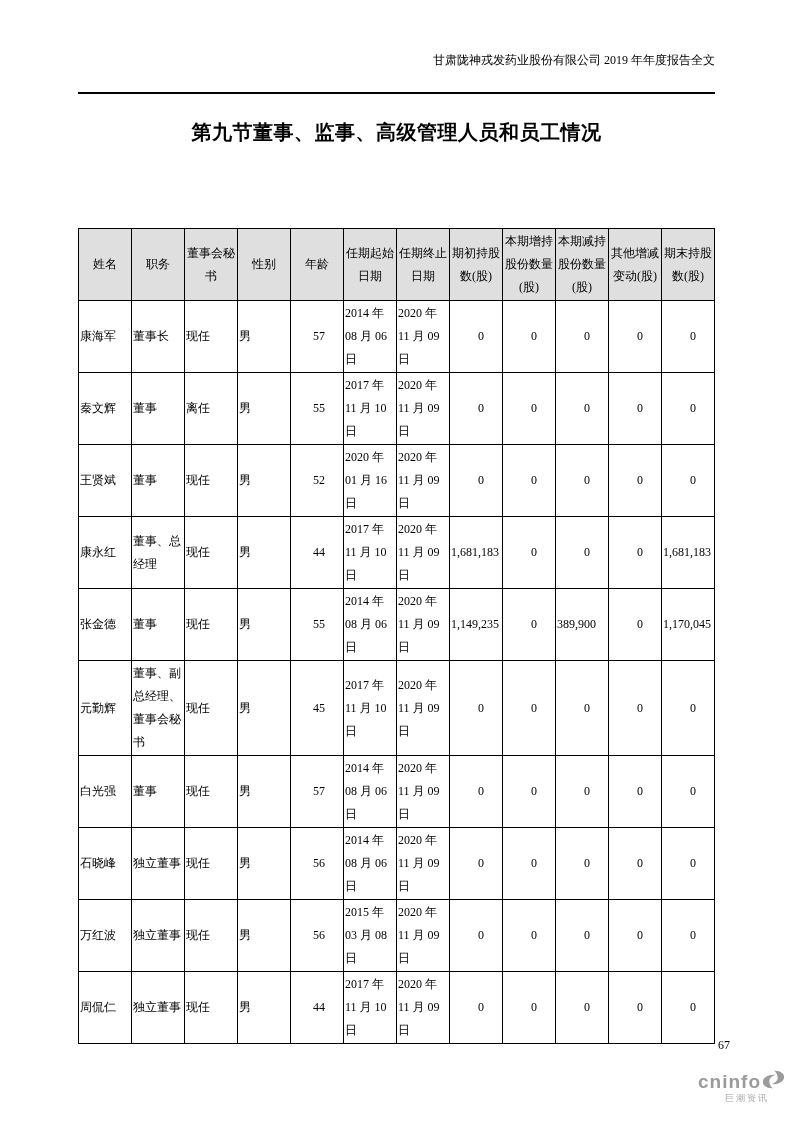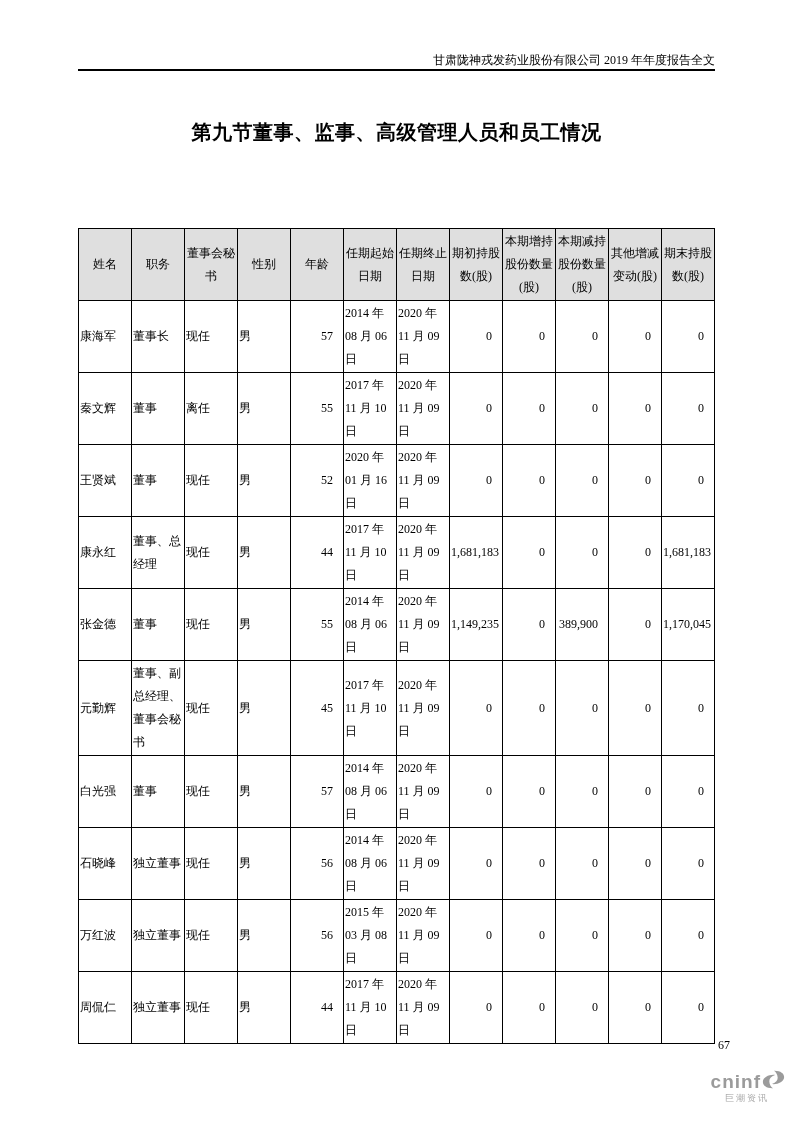--- a/index.html
+++ b/index.html
@@ -16,21 +16,21 @@
     overflow: hidden;
   }
   .doc-header {
     position: absolute;
     top: 52px;
     left: 78px;
     width: 637px;
     text-align: right;
     font-size: 12px;
     line-height: 16px;
-    padding-bottom: 1px;
+    padding-bottom: 24px;
     border-bottom: 2px solid #000000;
   }
   .title {
     position: absolute;
     top: 119px;
     left: 0;
     width: 793px;
     text-align: center;
     font-size: 20px;
     font-weight: bold;
@@ -63,21 +63,21 @@
     overflow: hidden;
   }
   table.holdings th {
     background: #dfdfdf;
     font-weight: normal;
     text-align: center;
     height: 68px;
   }
   table.holdings tbody tr { height: 70px; }
   table.holdings td { text-align: left; background: #ffffff; }
-  table.holdings td.num { text-align: right; padding-right: 10px; }
+  table.holdings td.num { text-align: right; padding-right: 18px; }
   .page-number {
     position: absolute;
     top: 1038px;
     right: 63px;
     font-size: 12px;
   }
   .logo {
     position: absolute;
     top: 1070px;
     right: 8px;
@@ -279,21 +279,21 @@
           <td class="num">0</td>
           <td class="num">0</td>
         </tr>
       </tbody>
   </table>
 
   <div class="page-number">67</div>
 
   <div class="logo">
     <div class="logo-top">
-      <span class="logo-brand">cninf</span>
+      <span class="logo-brand">cninfo</span>
       <span>
         <svg width="23" height="19" viewBox="0 0 24 20" aria-hidden="true">
           <path d="M12.5 0.8 C19 0.5 23.4 3.6 23.2 7.6 C23 12.4 16.6 15.4 10.4 14.8 C14.6 13.2 16.6 10.8 16.4 8.0 C16.2 4.6 14.5 2.0 12.5 0.8 Z" fill="#9b9b9b"></path>
           <path d="M11.5 19.2 C5 19.5 0.6 16.4 0.8 12.4 C1 7.6 7.4 4.6 13.6 5.2 C9.4 6.8 7.4 9.2 7.6 12.0 C7.8 15.4 9.5 18.0 11.5 19.2 Z" fill="#9b9b9b"></path>
         </svg>
       </span>
     </div>
     <div class="logo-cn">巨潮资讯</div>
     <div class="logo-url">www.cninfo.com.cn</div>
   </div>

